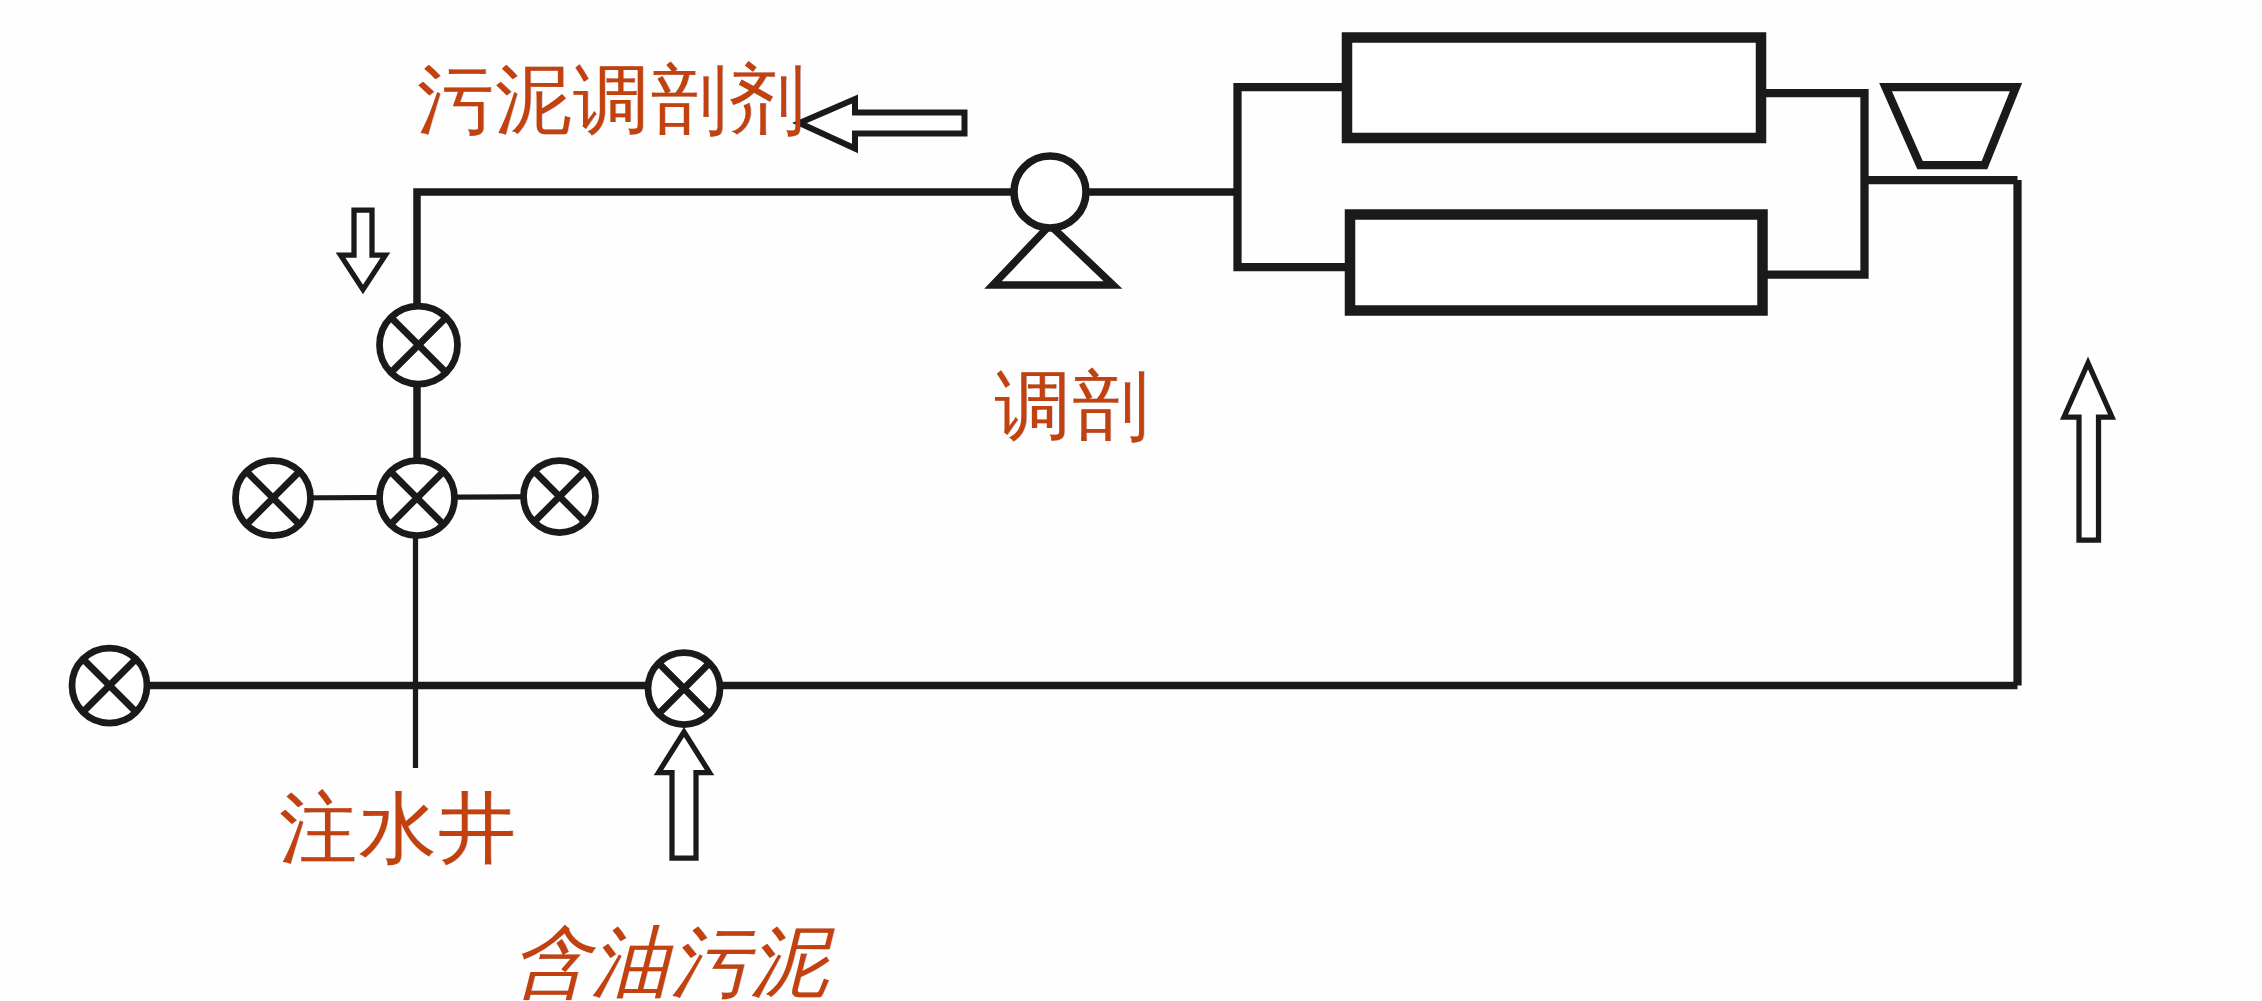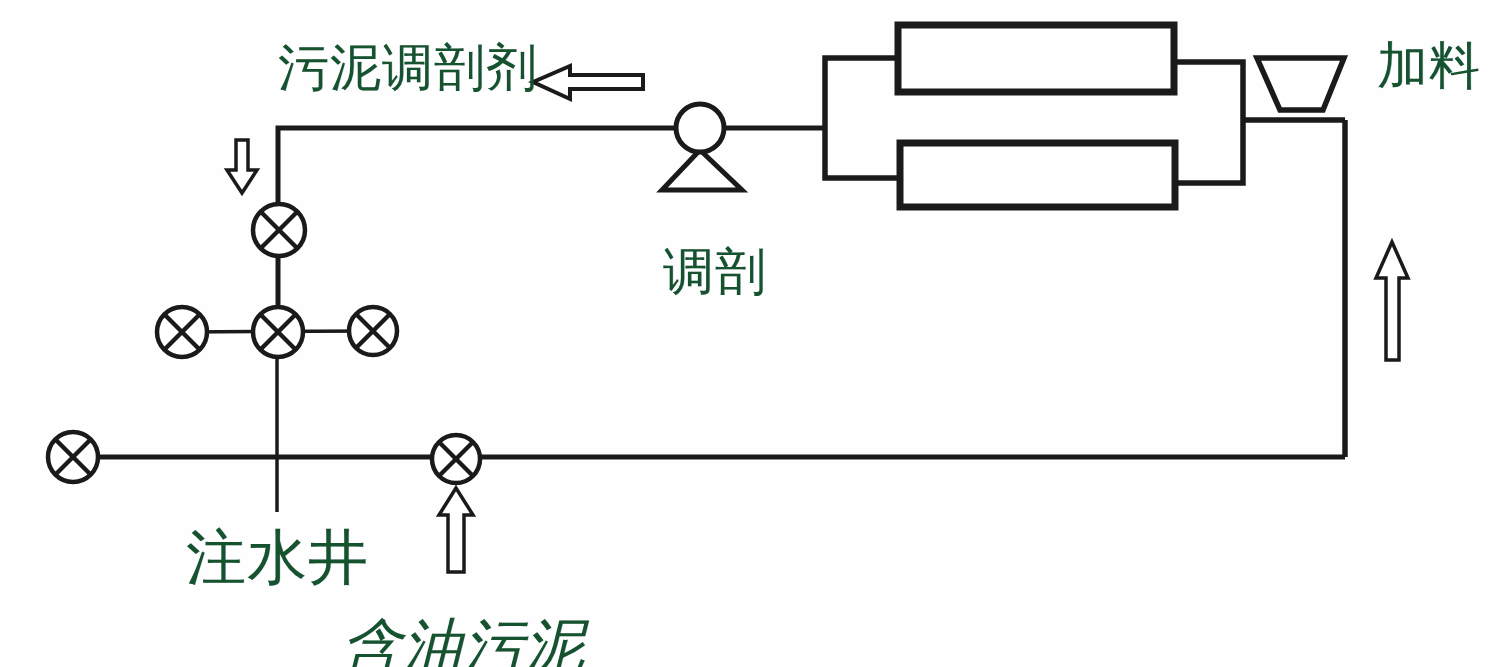--- a/index.html
+++ b/index.html
@@ -15,29 +15,29 @@
     overflow: hidden;
     font-family: "Liberation Serif", "DejaVu Serif", serif;
   }
   #diagram-svg {
     position: absolute;
     left: 0;
     top: 0;
   }
   .lbl {
     position: absolute;
-    color: #14532d;
+    color: #c2410c;
     line-height: 1.05;
     white-space: nowrap;
     letter-spacing: 1px;
     font-weight: 500;
     text-shadow: 0.5px 0 0 rgba(40,40,120,0.25);
   }
   .lbl-big { font-size: 51px; }
-  .lbl-mid { font-size: 60px; }
+  .lbl-mid { font-size: 52px; }
 </style>
 </head>
 <body>
 
 <div id="stage">
 
   <svg id="diagram-svg" width="1508" height="667" viewBox="0 0 1508 667">
 
     <g stroke="#1a1a1a" fill="none">
 
@@ -105,19 +105,18 @@
     <polygon points="456,488 439,515 448,515 448,572 464,572 464,515 473,515" fill="#ffffff" stroke="#1a1a1a" stroke-width="3.5"></polygon>
 
     <polygon points="1392,242 1376,278 1386,278 1386,360 1399,360 1399,278 1408,278" fill="#ffffff" stroke="#1a1a1a" stroke-width="3.5"></polygon>
   </svg>
 
   <div class="lbl lbl-big" style="left:278px; top:42px;">污泥调剖剂</div>
 
   <div class="lbl lbl-big" style="left:663px; top:206px;margin-top:40px;">调剖</div>
 
 
-  <div class="lbl lbl-big" style="left:1377px; top:40px;">加料</div>
 
   <div class="lbl lbl-mid" style="left:186px; top:527px;">注水井</div>
 
   <div class="lbl lbl-mid" style="left:341px; top:616px;font-style:italic;">含油污泥</div>
 
 </div>
 
 </body></html>

